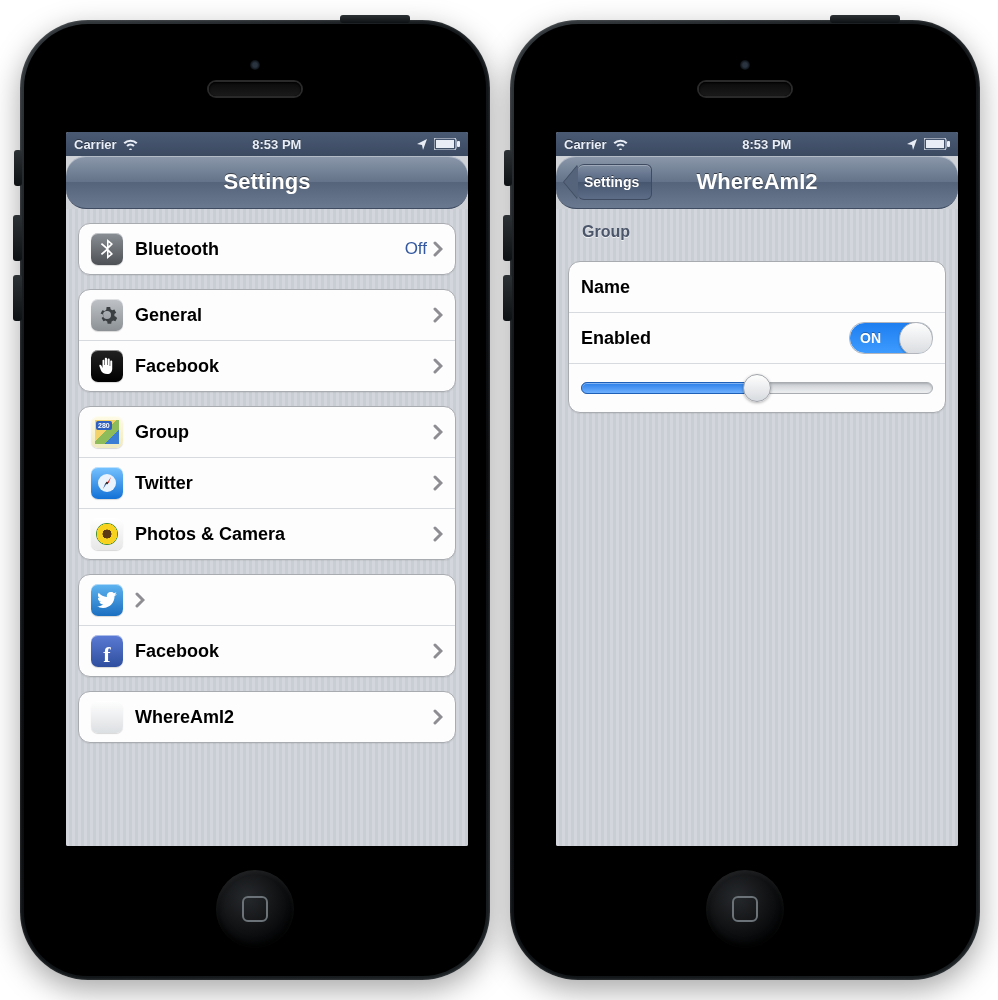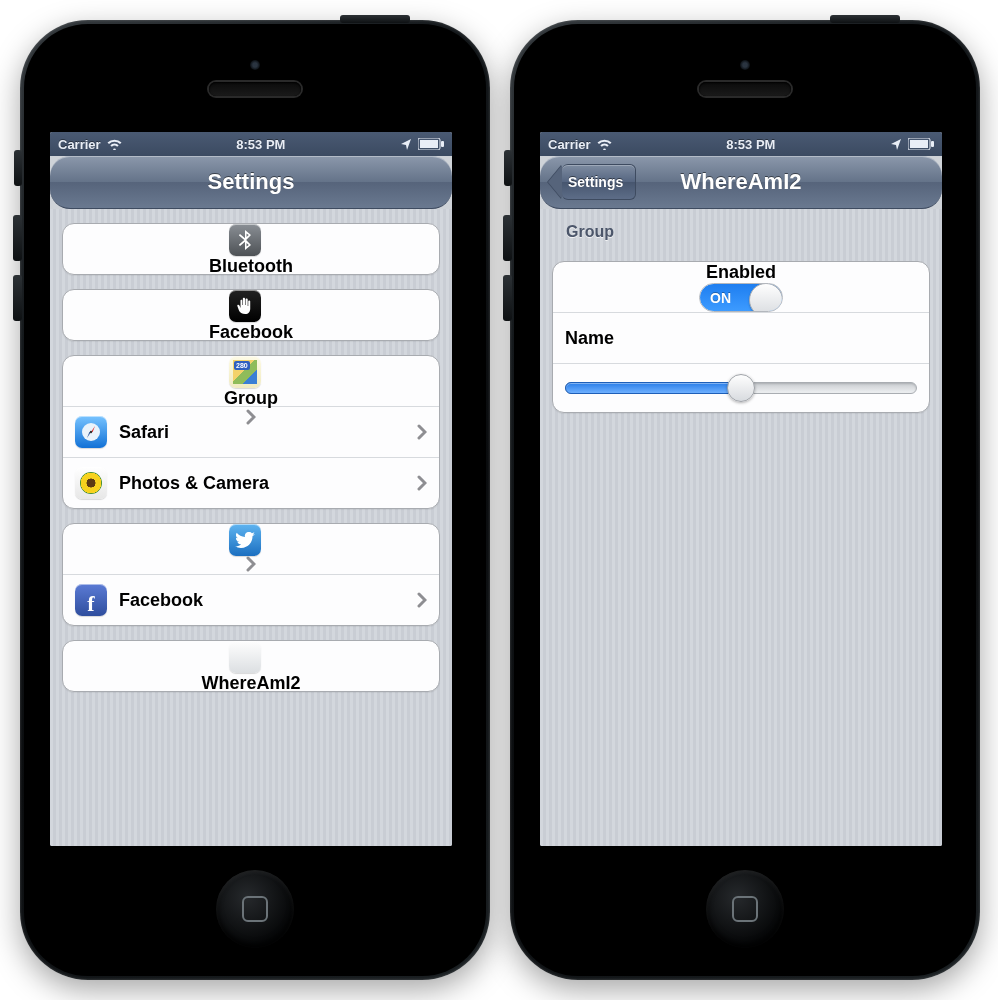--- a/index.html
+++ b/index.html
@@ -21,21 +21,21 @@
   .home::after{content:"";position:absolute;top:50%;left:50%;width:22px;height:22px;border:2px solid #6b7378;border-radius:6px;
                transform:translate(-50%,-50%);}
   
   .btn-side{position:absolute;background:linear-gradient(#2c3135,#0e1113);border-radius:3px;}
   .btn-power{top:-5px;right:80px;width:70px;height:8px;}
   .btn-mute{top:130px;left:-6px;width:8px;height:36px;}
   .btn-vol1{top:195px;left:-7px;width:9px;height:46px;}
   .btn-vol2{top:255px;left:-7px;width:9px;height:46px;}
 
   
-  .screen{position:absolute;top:112px;left:30px;width:402px;height:714px;background:#cfd3d8;overflow:hidden;border-radius:2px;}
+  .screen{position:absolute;top:112px;left:46px;width:402px;height:714px;background:#cfd3d8;overflow:hidden;border-radius:2px;}
   
   .status{height:24px;background:linear-gradient(#4a5a73,#3b4a61);color:#e9eef6;font-size:13px;font-weight:600;
           display:flex;align-items:center;justify-content:space-between;padding:0 8px;text-shadow:0 -1px 0 rgba(0,0,0,.4);}
   .status .sb-left,.status .sb-right{display:flex;align-items:center;gap:6px;}
   .wifi svg,.loc svg,.batt svg{display:block;}
   
   .nav{height:52px;background:linear-gradient(#8b98ab,#647389 50%,#56647b 51%,#6a7990);
        border-bottom:1px solid #3e4b60;display:flex;align-items:center;justify-content:center;position:relative;
        box-shadow:inset 0 1px 0 rgba(255,255,255,.35);border-radius:20px;}
   .nav-title{color:#fff;font-weight:700;font-size:22px;text-shadow:0 -1px 0 rgba(0,0,0,.5);}
@@ -48,21 +48,21 @@
               border-right:14px solid #56647b;filter:drop-shadow(-1px 0 0 #3e4b60);}
   
   .content{height:calc(100% - 76px);overflow:hidden;
            background:repeating-linear-gradient(90deg,#d3d7dd 0,#d3d7dd 3px,#c9cdd4 3px,#c9cdd4 6px);
            padding:0;}
   .group{margin:14px 12px;}
   .group-header{font-size:16px;font-weight:700;color:#4c566a;text-shadow:0 1px 0 rgba(255,255,255,.7);margin:0 8px 20px 14px;}
   .table{background:#fdfdfe;border:1px solid #a8abb0;border-radius:12px;overflow:hidden;
          box-shadow:0 1px 1px rgba(0,0,0,.06);}
   .row{display:flex;align-items:center;height:50px;padding:0 12px;border-top:1px solid #d7dade;}
-  .row:first-child{border-top:none;flex-direction:column;}
+  .row:first-child{border-top:none;}
   .icon{width:32px;height:32px;border-radius:7px;margin-right:12px;flex:0 0 32px;
         display:flex;align-items:center;justify-content:center;font-size:18px;box-shadow:inset 0 1px 0 rgba(255,255,255,.5),0 1px 1px rgba(0,0,0,.15);}
   .lbl{flex:1;font-weight:700;font-size:18px;color:#000;}
   .val{font-size:17px;color:#33589f;margin-right:6px;}
   .chev{color:#8e8e92;}
   .chev svg{display:block;}
   .row.slider-row{height:48px;}
   
   .toggle{width:82px;height:30px;border-radius:15px;position:relative;border:1px solid #b3b7bd;
           background:linear-gradient(#f7f8f9,#e6e8eb);overflow:hidden;}
@@ -156,20 +156,33 @@
                   <svg width="10" height="16" viewBox="0 0 10 16">
                     <path fill="none" stroke="#8e8e92" stroke-width="3" stroke-linecap="round" d="M2 2l6 6-6 6"></path>
                   </svg>
                 </span>
               </div>
             </div>
           </div>
           <div class="group">
             <div class="table">
               <div class="row">
+                <div class="icon ic-general">
+                  <svg width="22" height="22" viewBox="0 0 22 22">
+                    <path fill="#3c3f42" d="M11 7a4 4 0 100 8 4 4 0 000-8zm8.4 5.6 1.8 1.4-1.8 3.2-2.2-.7a7 7 0 01-1.6.9l-.4 2.3h-3.6l-.4-2.3a7 7 0 01-1.6-.9l-2.2.7-1.8-3.2 1.8-1.4a7 7 0 010-1.8L4.6 9.4l1.8-3.2 2.2.7a7 7 0 011.6-.9L10.6 3h3.6l.4 2.3a7 7 0 011.6.9l2.2-.7 1.8 3.2-1.8 1.4a7 7 0 010 1.8z"></path>
+                  </svg>
+                </div>
+                <span class="lbl">General</span>
+                <span class="chev">
+                  <svg width="10" height="16" viewBox="0 0 10 16">
+                    <path fill="none" stroke="#8e8e92" stroke-width="3" stroke-linecap="round" d="M2 2l6 6-6 6"></path>
+                  </svg>
+                </span>
+              </div>
+              <div class="row">
                 <div class="icon ic-privacy">
                   <svg class="hand" viewBox="0 0 20 20">
                     <path fill="#fff" d="M6 3c.8 0 1 .7 1 1v5h.6V2c0-.8.6-1.2 1.2-1.2s1.2.4 1.2 1.2v7h.6V3c0-.8.6-1.2 1.2-1.2s1.2.4 1.2 1.2v7h.6V5c0-.8.5-1.1 1.1-1.1s1.1.3 1.1 1.1v8c0 3-2 6-5.5 6S4 17 3.2 14.7L1.5 10c-.3-.8.2-1.5 1-1.5.6 0 1 .4 1.3 1l1.2 2.7V4c0-.7.3-1 1-1z"></path>
                   </svg>
                 </div>
                 <span class="lbl">Facebook</span>
                 <span class="chev">
                   <svg width="10" height="16" viewBox="0 0 10 16">
                     <path fill="none" stroke="#8e8e92" stroke-width="3" stroke-linecap="round" d="M2 2l6 6-6 6"></path>
                   </svg>
@@ -192,21 +205,21 @@
               </div>
               <div class="row">
                 <div class="icon ic-safari">
                   <svg width="22" height="22" viewBox="0 0 22 22">
                     <circle cx="11" cy="11" r="9" fill="#eaf3fb"></circle>
                     <path fill="#d33" d="M11 11 15 5l-2.3 6z"></path>
                     <path fill="#3a5f9e" d="M11 11 7 17l2.3-6z"></path>
                     <circle cx="11" cy="11" r="1.2" fill="#333"></circle>
                   </svg>
                 </div>
-                <span class="lbl">Safari</span>
+                <span class="lbl">Twitter</span>
                 <span class="chev">
                   <svg width="10" height="16" viewBox="0 0 10 16">
                     <path fill="none" stroke="#8e8e92" stroke-width="3" stroke-linecap="round" d="M2 2l6 6-6 6"></path>
                   </svg>
                 </span>
               </div>
               <div class="row">
                 <div class="icon ic-photos">
                   <div class="sunflower"></div>
                 </div>
@@ -303,31 +316,31 @@
           <div class="back-arrow"></div>
           <div class="back-shape">Settings</div>
         </div>
         <span class="nav-title">WhereAmI2</span>
       </div>
       <div class="content">
         <div class="group">
           <div class="group-header">Group</div>
           <div class="table">
             <div class="row">
+              <span class="lbl">Name</span>
+            </div>
+            <div class="row">
               <span class="lbl">Enabled</span>
               <div class="toggle">
                 <div class="toggle-on">
                     <span>ON</span>
                   </div>
                 <div class="toggle-knob"></div>
               </div>
             </div>
-            <div class="row">
-              <span class="lbl">Name</span>
-            </div>
             <div class="row slider-row">
               <div class="slider">
                 <div class="track"></div>
                 <div class="fill" id="slider-fill" style="width: 50%;"></div>
                 <div class="knob" id="slider-knob" style="left: 50%;"></div>
               </div>
             </div>
           </div>
         </div>
       </div>

